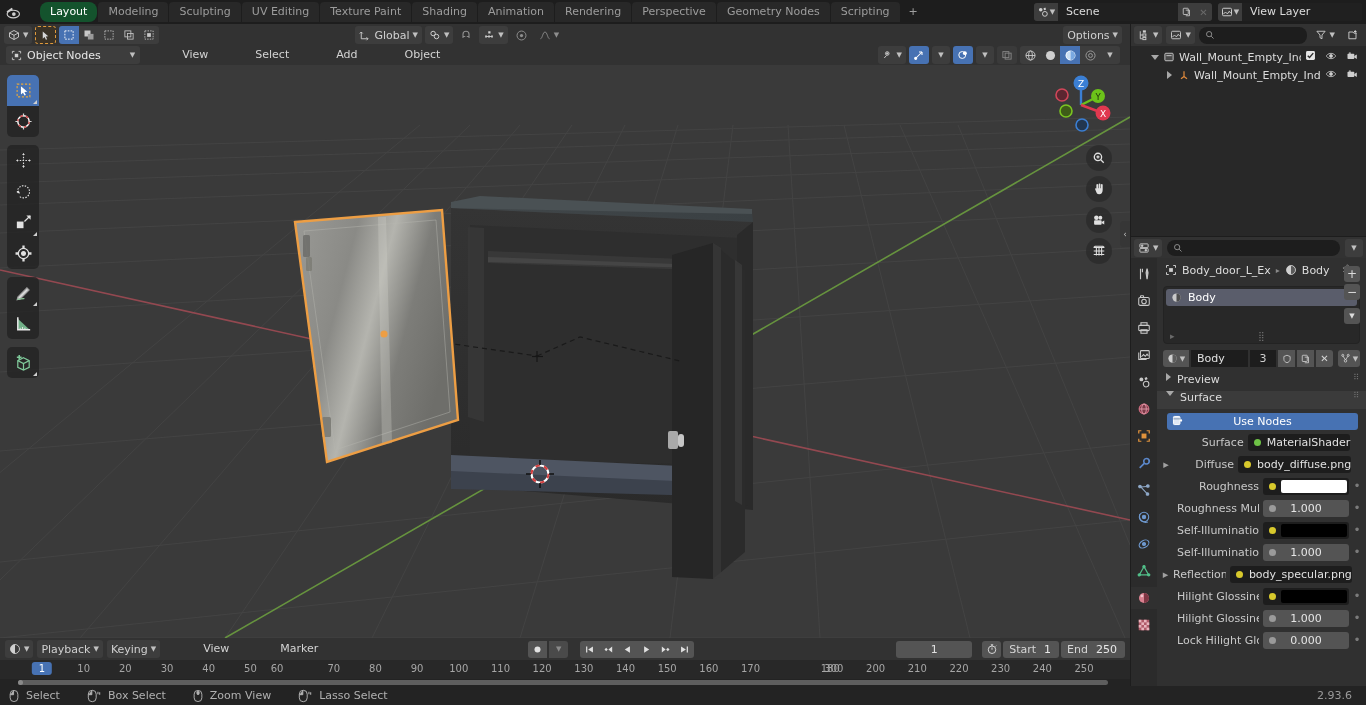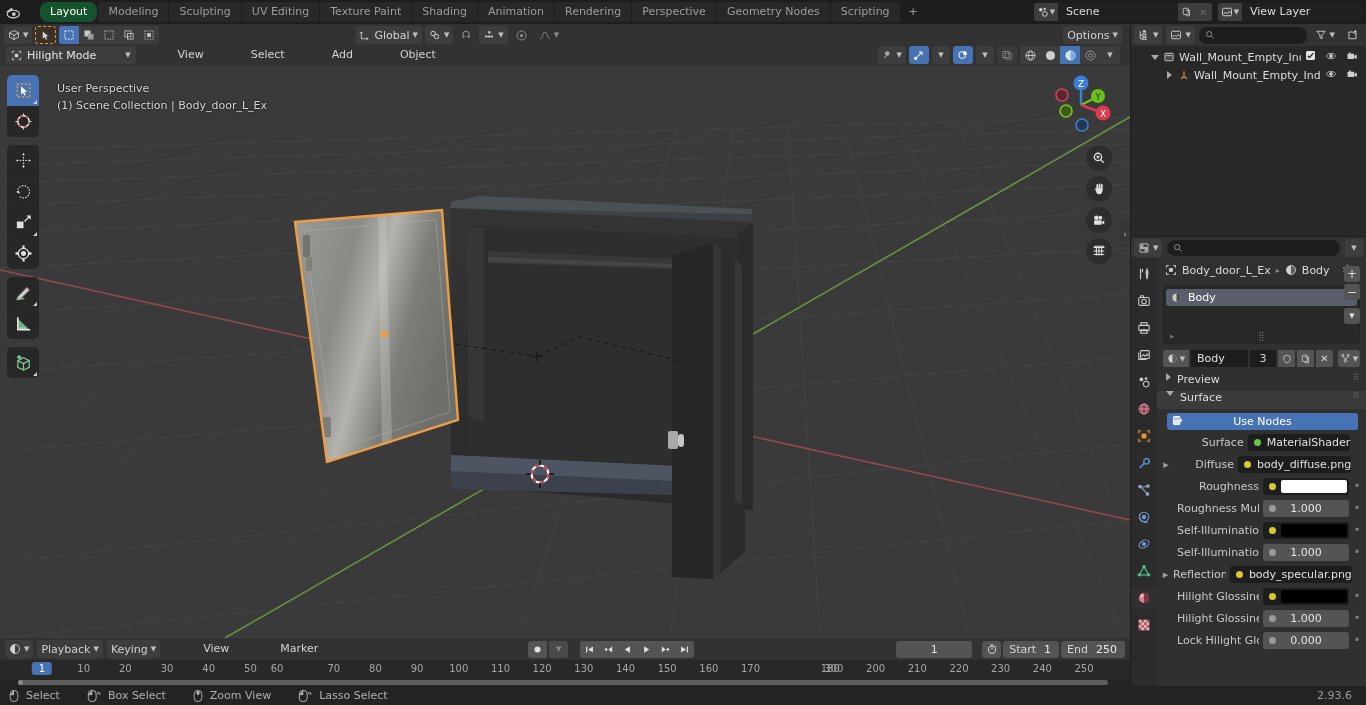--- a/index.html
+++ b/index.html
@@ -320,21 +320,21 @@
   </div>
 
   <div class="vp-header2">
     <div class="modeblk">
       <span class="ico">
         <svg width="11" height="11" viewBox="0 0 16 16" fill="none" stroke="#d0d0d0" stroke-width="1.3">
             <path d="M2 5V2h3M14 5V2h-3M2 11v3h3M14 11v3h-3"></path>
             <rect x="5.5" y="5.5" width="5" height="5" fill="#d0d0d0" stroke="none"></rect>
           </svg>
       </span>
-      <span>Hilight Mode</span>
+      <span>Object Nodes</span>
       <span class="chev" style="margin-left:24px">▼</span>
     </div>
     <div id="vpmenus" style="display:flex;align-items:center">
         <div class="menu2">View</div>
         <div class="menu2">Select</div>
         <div class="menu2">Add</div>
         <div class="menu2">Object</div>
       </div>
 
     <div style="margin-left:auto; display:flex; align-items:center; gap:3px; padding-right:4px;">
@@ -510,24 +510,20 @@
 
       <circle cx="384" cy="269" r="3.6" fill="#ed9e44"></circle>
 
       <g transform="translate(540,409)">
         <circle r="8.5" fill="none" stroke="#ffffff" stroke-width="2.2"></circle>
         <circle r="8.5" fill="none" stroke="#d33f3f" stroke-width="2.2" stroke-dasharray="4.4 4.4"></circle>
         <path d="M0 -14 L0 -9 M0 9 L0 14 M-14 0 L-9 0 M9 0 L14 0" stroke="#111" stroke-width="1.6"></path>
       </g>
     </svg>
 
-    <div class="vp-text">
-      <div>User Perspective</div>
-      <div>(1) Scene Collection | Body_door_L_Ex</div>
-    </div>
 
     <div class="tbar">
       <div class="tgrp">
         <div class="tbtn act">
           <svg width="17" height="17" viewBox="0 0 20 20">
               <rect x="2.5" y="2.5" width="15" height="15" fill="none" stroke="#e8a83c" stroke-width="1.3" stroke-dasharray="2.6 2"></rect>
               <path d="M7 5 L14.5 11.6 L11 11.8 L12.8 15.3 L11.2 16 L9.4 12.5 L7 14.8z" fill="#fff"></path>
             </svg>
           <span class="tcorner"></span>
         </div>

